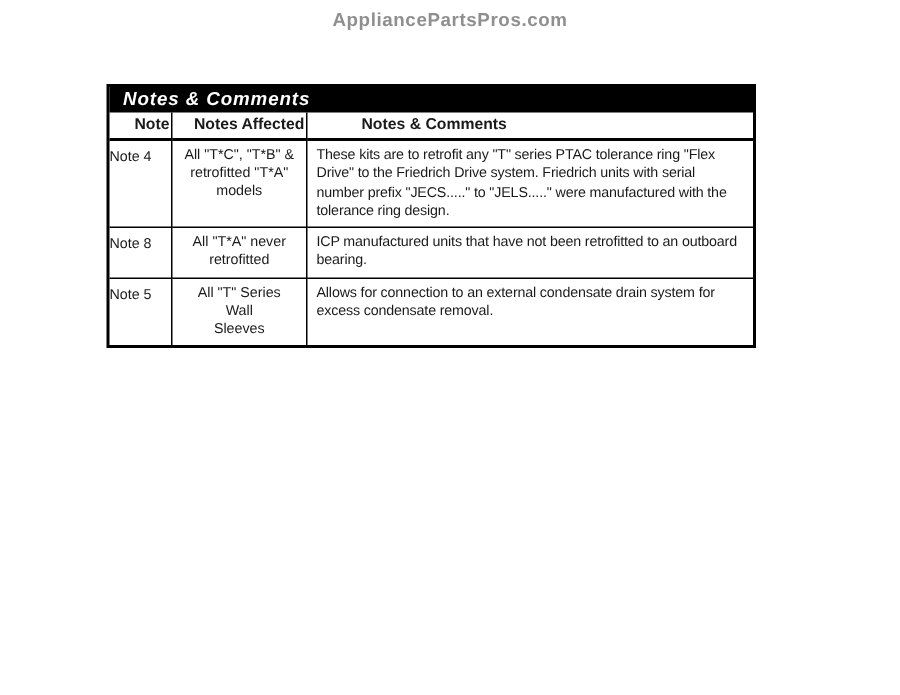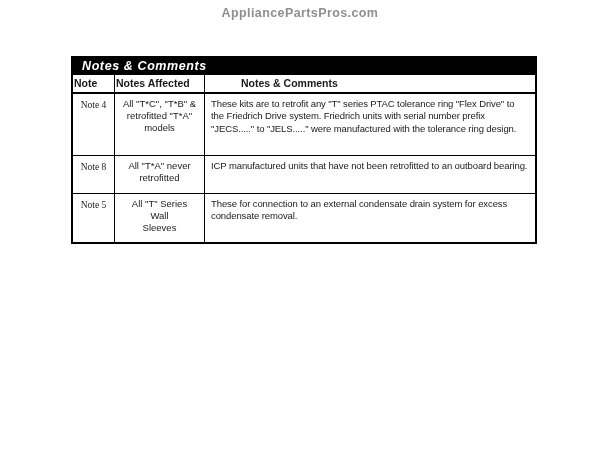--- a/index.html
+++ b/index.html
@@ -17,21 +17,21 @@
     width: 600px;
     text-align: center;
     color: #8f8f8f;
     font-size: 12.5px;
     font-weight: bold;
     letter-spacing: 0.4px;
   }
   .notes-table {
     position: absolute;
     left: 71px; top: 56px;
-    width: 466px;
+    width: 433px;
     border: 2px solid #000;
     background: #fff;
   }
   .title-bar {
     background: #000;
     color: #fff;
     height: 17px;
     line-height: 17px;
     padding-left: 9px;
     font-size: 12.5px;
@@ -47,45 +47,44 @@
   .cell {
     border-right: 1px solid #000;
     border-bottom: 1px solid #000;
     overflow: hidden;
   }
   .cell.last-col { border-right: none; }
   .row.last-row .cell { border-bottom: none; }
   .hcell {
     font-weight: bold;
     font-size: 10.5px;
-    text-align: left;
+    text-align: right;
     padding: 2px 1px 3px 1px;
     border-bottom-width: 2px;
   }
   .hcell.comments-hdr {
     text-align: left;
     padding-left: 36px;
   }
   .note-cell {
     font-size: 9.5px;
-    text-align: center;
+    text-align: left;
     padding-top: 5px;
     line-height: 12px;
-    font-family: Liberation Serif, serif;
   }
   .units-cell {
     font-size: 9.5px;
     text-align: center;
     padding: 4px 2px;
     line-height: 12px;
     white-space: pre-line;
   }
   .comments-cell {
     font-size: 9.5px;
-    padding: 4px 6px 20px 6px;
+    padding: 4px 6px 3px 6px;
     line-height: 12.4px;
     letter-spacing: -0.1px;
   }
   .r1 .note-cell { min-height: 41px; }
   .r2 .note-cell { min-height: 34px; }
   .r3 .note-cell { min-height: 37px; }
 </style>
 </head>
 <body>
 
@@ -116,17 +115,17 @@
       <div class="cell units-cell">All "T*A" never
 retrofitted</div>
       <div class="cell comments-cell last-col">ICP manufactured units that have not been retrofitted to an outboard bearing.</div>
     </div>
 
     <div class="row r3 last-row">
       <div class="cell note-cell">Note 5</div>
       <div class="cell units-cell">All "T" Series
 Wall
 Sleeves</div>
-      <div class="cell comments-cell last-col">These for connection to an external condensate drain system for excess condensate removal.</div>
+      <div class="cell comments-cell last-col">Allows for connection to an external condensate drain system for excess condensate removal.</div>
     </div>
 
   </div>
 </div>
 
 </body></html>

